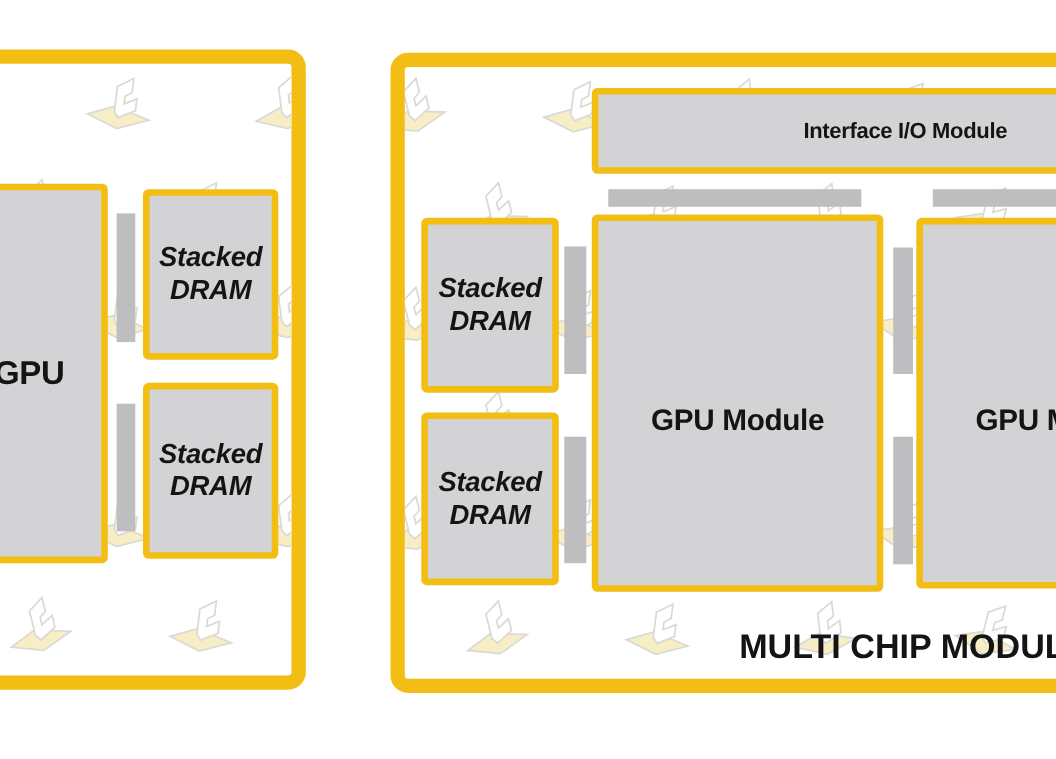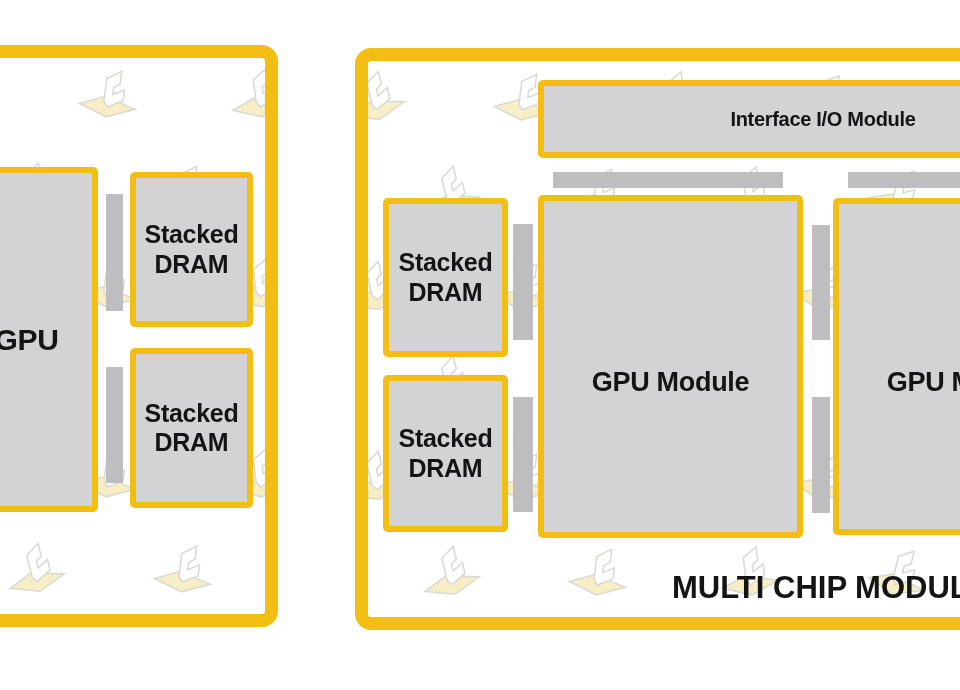--- a/index.html
+++ b/index.html
@@ -18,21 +18,21 @@
   .module{
     position:absolute;box-sizing:border-box;
     border:6px solid #F2BE13;border-radius:5px;
     background:#D3D3D5;
     display:flex;align-items:center;justify-content:center;
     text-align:center;
   }
   .strip{position:absolute;background:#BEBEC0;}
   .lbl-gpu{font-size:30px;}
   .lbl-gpu-module{font-size:27px;margin-top:32px;}
-  .lbl-dram{font-size:25px;line-height:1.18;width:112px;}
+  .lbl-dram{font-size:25px;line-height:1.18;width:112px;font-style:italic;}
   .lbl-interface{font-size:20px;}
   .caption{position:absolute;font-size:31px;white-space:nowrap;letter-spacing:0px;}
   #logo-defs{position:absolute;width:0;height:0;}
 </style>
 </head>
 <body>
 
 <svg id="logo-defs" aria-hidden="true">
   <defs>
     <g id="vclogo">

